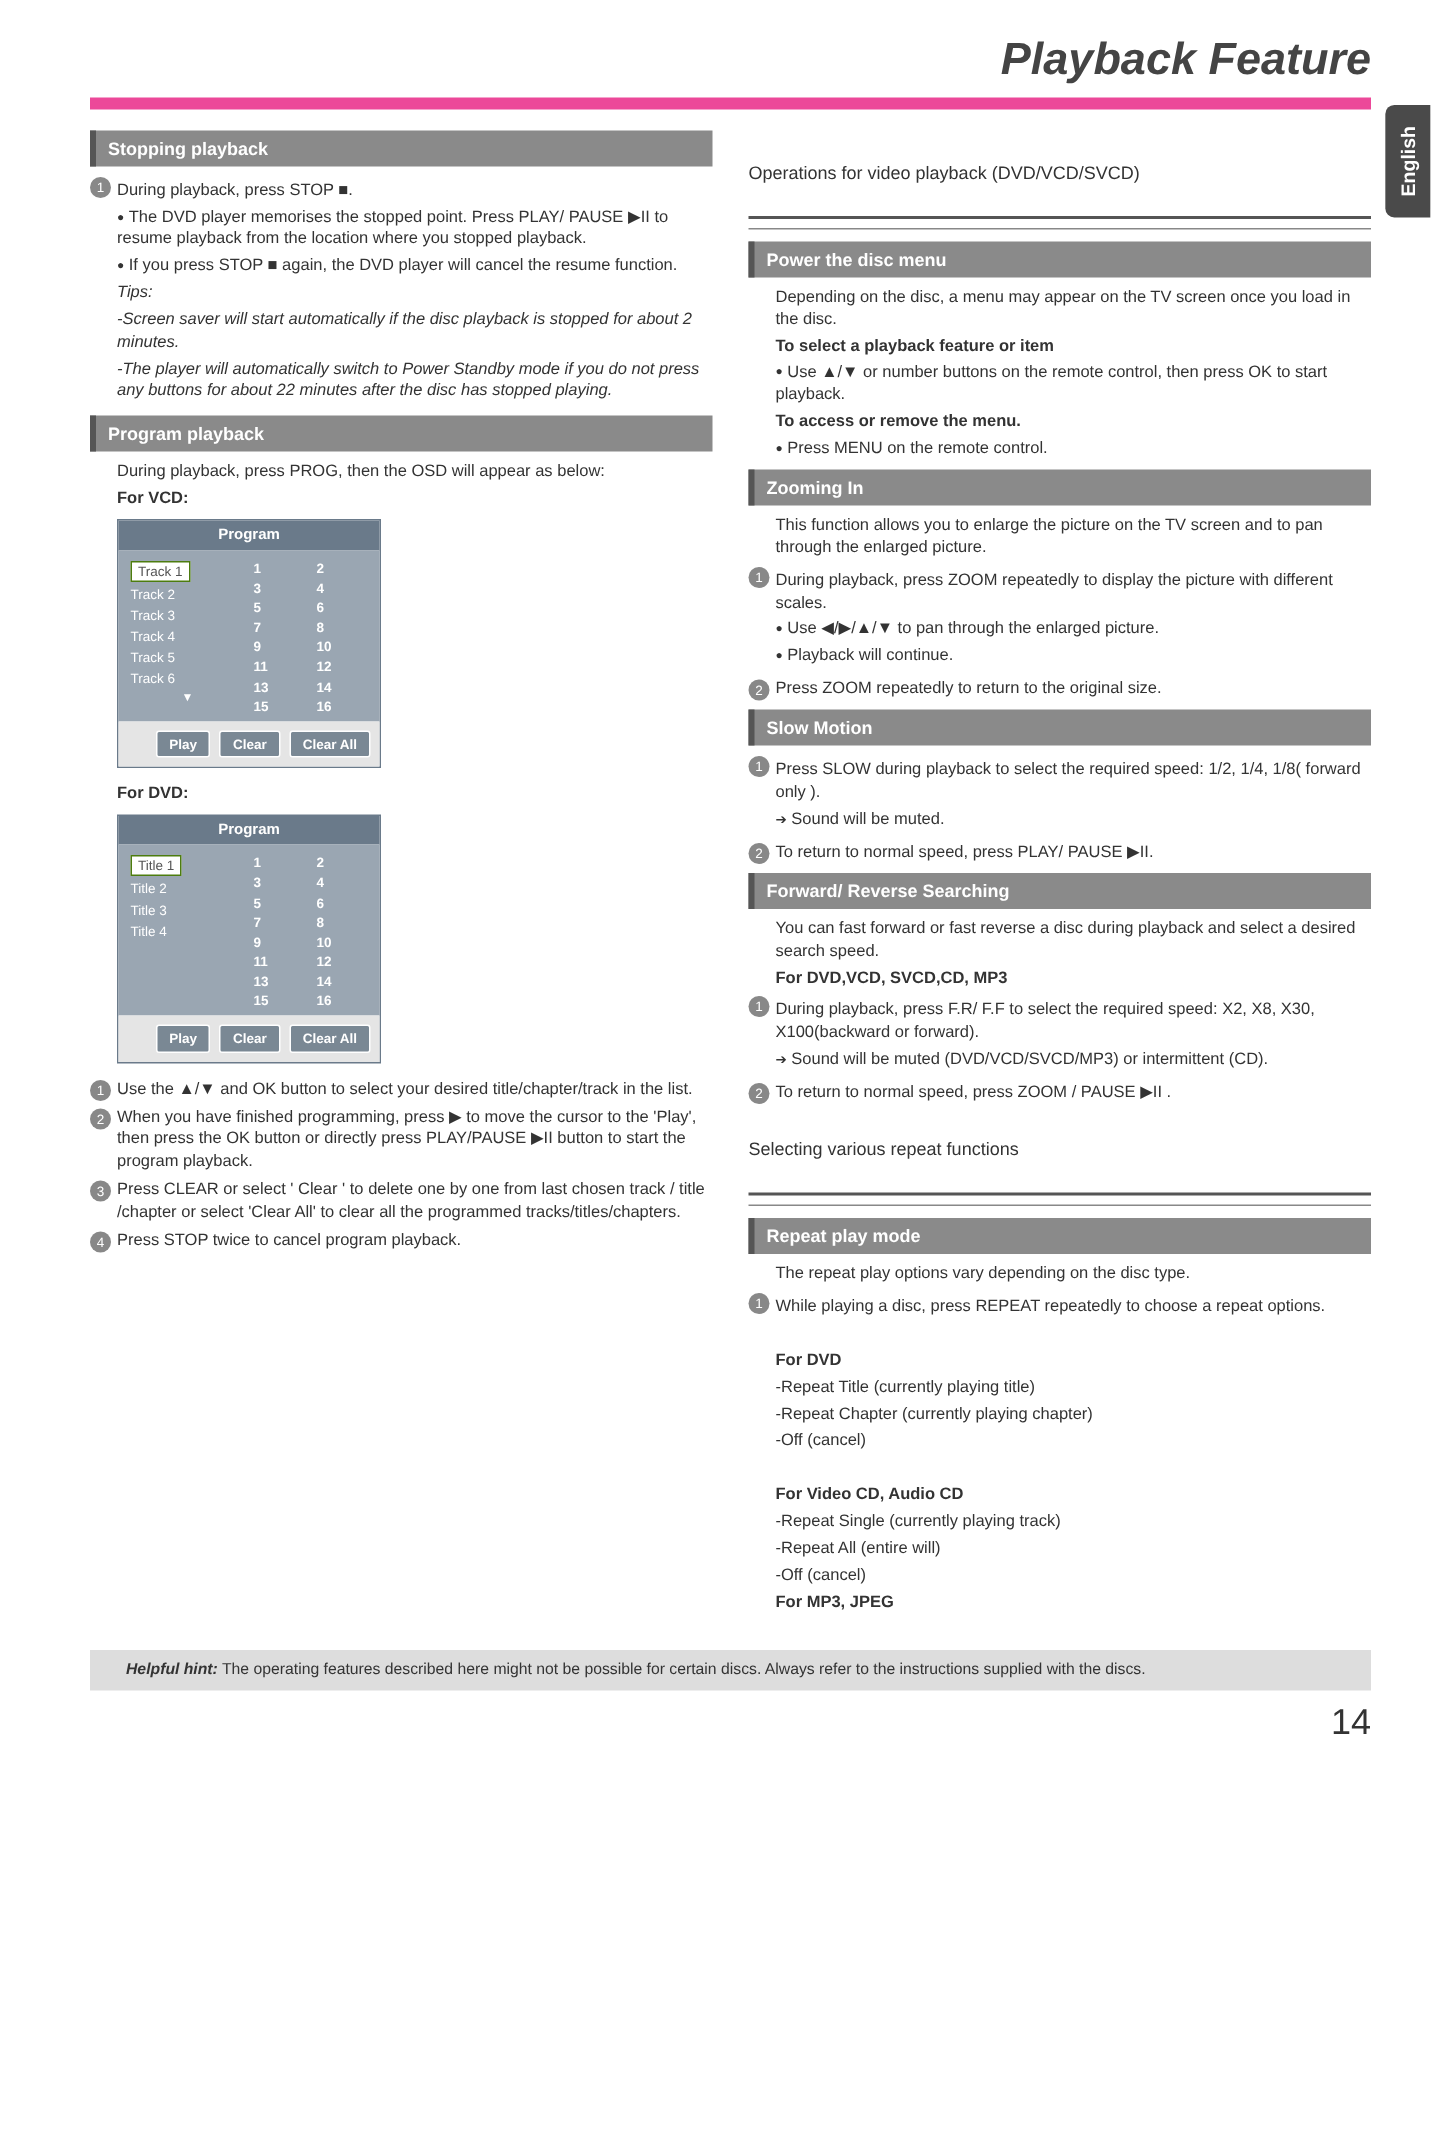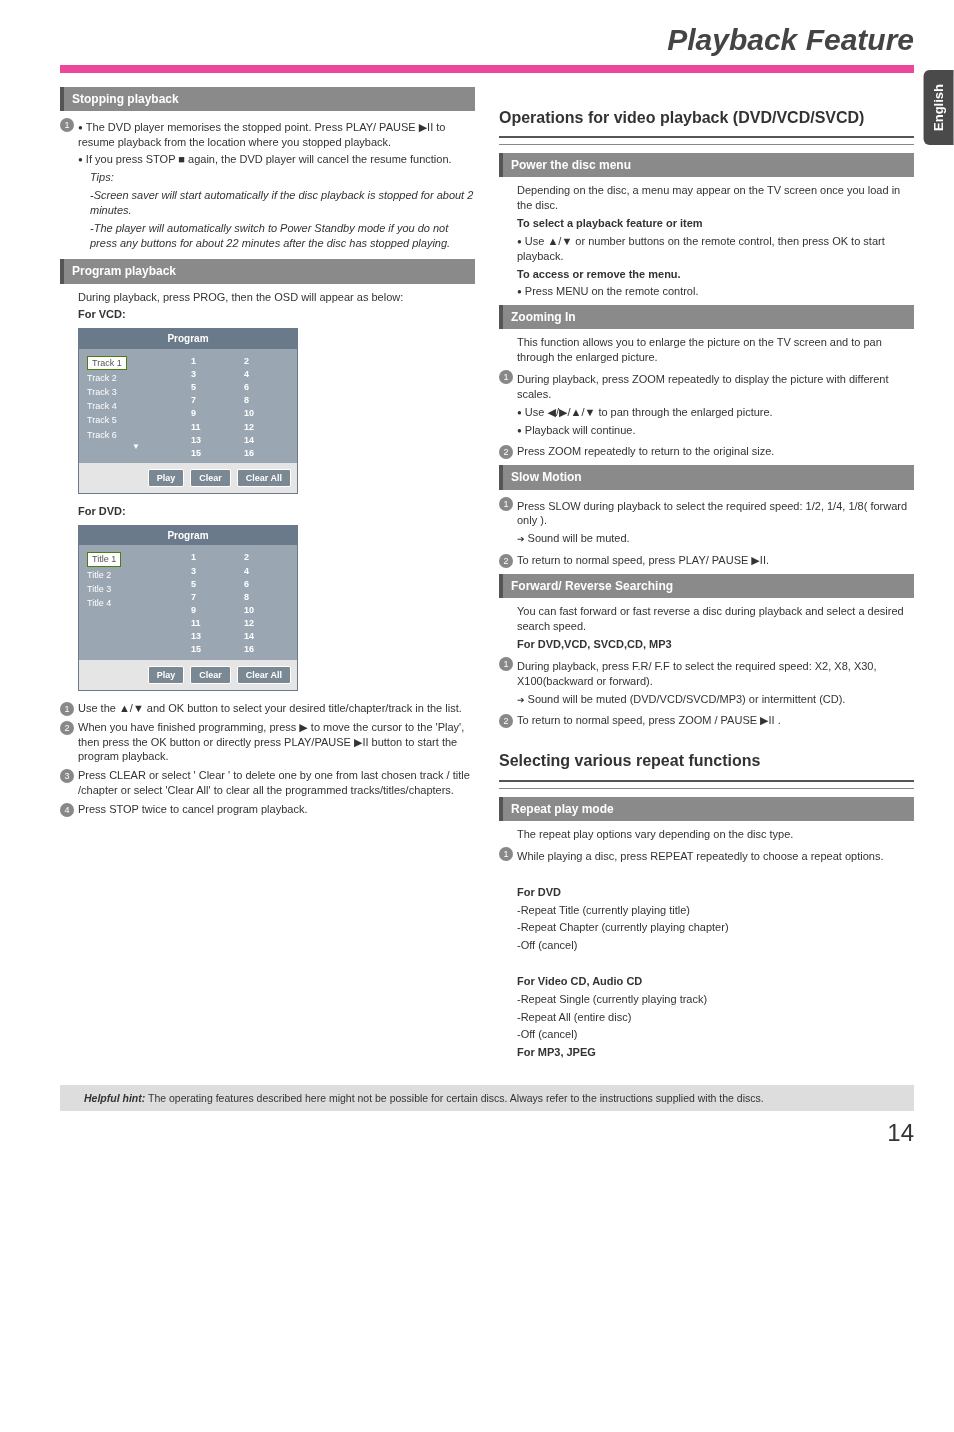--- a/index.html
+++ b/index.html
@@ -58,32 +58,32 @@
     font-size: 9px;
     text-align: center;
     line-height: 14px;
     margin-right: 4px;
     vertical-align: top;
     margin-top: 1px;
   }
   .step { display: flex; margin: 4px 0; }
   .step-body { flex: 1; }
   .bold { font-weight: bold; }
-  .italic { font-style: italic; margin-left: 12px; }
+  .italic { font-style: italic; }
   .sub-head {
-    font-weight: bold;
-    font-size: 16px;
+    font-weight: normal;
+    font-size: 12px;
     border-bottom: 2px solid #555;
     border-top: 0;
-    padding: 2px 0 8px 0;
+    padding: 2px 0 21px 0;
     margin: 8px 0 6px 0;
   }
   .sub-head-line { border-bottom: 1px solid #888; height:1px; margin-top:2px; margin-bottom:8px;}
   .osd-box {
-    width: 220px;
+    width: 176px;
     border: 1px solid #6a7a8a;
     margin: 6px 0 10px 0;
     font-size: 9px;
   }
   .osd-title {
     background: #6a7a8a;
     color: #fff;
     text-align: center;
     padding: 3px 0;
     font-weight: bold;
@@ -148,20 +148,21 @@
 <div class="lang-tab">English</div>
 
 <div class="columns">
 
   <div class="col">
     <div class="section-bar">Stopping playback</div>
 
     <div class="step">
       <span class="num-circle">1</span>
       <div class="step-body">
+        <p>During playback, press STOP ■.</p>
         <p class="bullet">The DVD player memorises the stopped point. Press PLAY/ PAUSE ▶II to resume playback from the location where you stopped playback.</p>
         <p class="bullet">If you press STOP ■ again, the DVD player will cancel the resume function.</p>
         <p class="italic">Tips:</p>
         <p class="italic">-Screen saver will start automatically if the disc playback is stopped for about 2 minutes.</p>
         <p class="italic">-The player will automatically switch to Power Standby mode if you do not press any buttons for about 22 minutes after the disc has stopped playing.</p>
       </div>
     </div>
 
     <div class="section-bar">Program playback</div>
     <div class="indent">
@@ -339,21 +340,21 @@
       <div class="step-body">
         <p>While playing a disc, press REPEAT repeatedly to choose a repeat options.</p>
         <br>
         <p class="bold">For DVD</p>
         <p>-Repeat Title (currently playing title)</p>
         <p>-Repeat Chapter (currently playing chapter)</p>
         <p>-Off (cancel)</p>
         <br>
         <p class="bold">For Video CD, Audio CD</p>
         <p>-Repeat Single (currently playing track)</p>
-        <p>-Repeat All (entire disc)</p>
+        <p>-Repeat All (entire will)</p>
         <p>-Off (cancel)</p>
         <p class="bold">For MP3, JPEG</p>
       </div>
       </div>
   </div>
 </div>
 
 <div class="hint-box">
   <span class="hint-label">Helpful hint:</span><span> The operating features described here might not be possible for certain discs. Always refer to the instructions  supplied with the discs.</span>
 </div>

